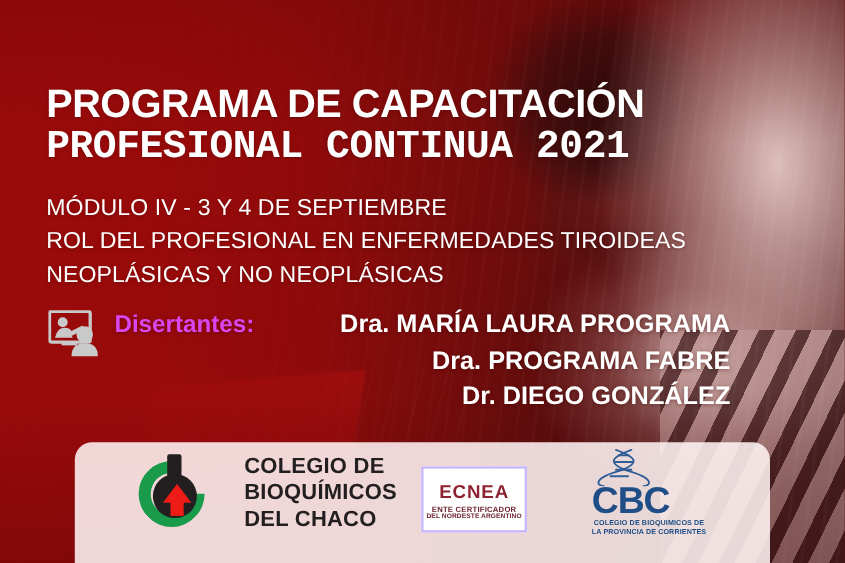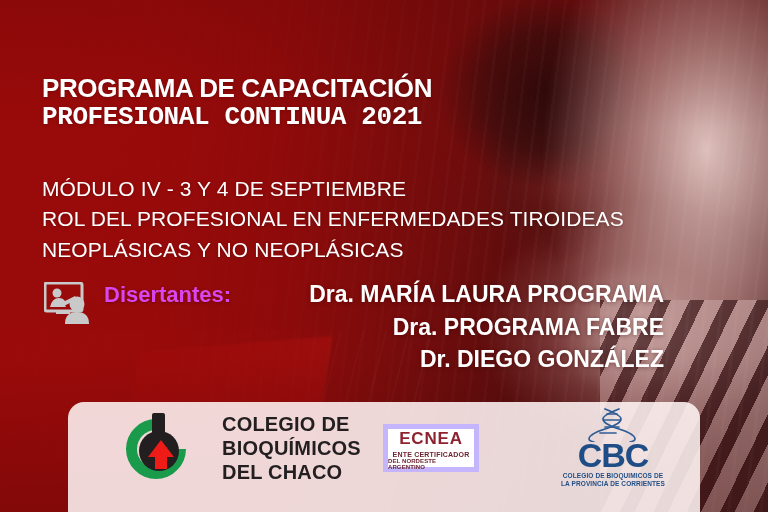--- a/index.html
+++ b/index.html
@@ -74,21 +74,21 @@
     position:absolute; inset:0;
     background:linear-gradient(180deg, rgba(90,6,6,.22) 0%, rgba(0,0,0,0) 25%, rgba(0,0,0,0) 70%, rgba(60,4,4,.25) 100%);
   }
 
   
   .content { position:absolute; left:0; top:0; width:768px; height:512px; }
 
   .title {
     position:absolute; left:42px; top:74px;
     color:#ffffff;
-    font-size:26px; line-height:1.12;
+    font-size:36px; line-height:1.12;
     font-weight:bold;
     letter-spacing:-0.4px;
     text-shadow:0 1px 3px rgba(60,0,0,.35);
   }
   .title .l2 { display:block;font-family:Liberation Mono, monospace; }
 
   .subtitle { position:absolute; left:42px; top:174px; color:#ffffff; }
   .sub-line {
     font-size:21px; line-height:1.45; letter-spacing:.1px;
     font-weight:300;
@@ -150,32 +150,32 @@
     background:#ee1b16;
   }
   .chaco-text {
     margin-left:28px; color:#231f20;
     font-size:20px; font-weight:bold; line-height:1.2; letter-spacing:.2px;
   }
 
   
   .logo-ecnea { left:315px; top:22px; }
   .ecnea-box {
-    width:96px; height:48px; background:#ffffff;
-    border:5px solid #c4b5fd;
+    width:96px; height:60px; background:#ffffff;
+    border:2px solid #c4b5fd;
     display:flex; flex-direction:column; align-items:center; justify-content:center;
     padding-top:2px;
   }
   .ecnea-main { color:#8e2230; font-size:17px; font-weight:bold; letter-spacing:.8px; }
   .ecnea-s1 { color:#6d2430; font-size:7px; font-weight:bold; letter-spacing:.2px; margin-top:2px; }
   .ecnea-s2 { color:#6d2430; font-size:6px; font-weight:bold; letter-spacing:.1px; }
 
   
   .logo-cbc { left:470px; top:6px; width:150px; }
-  .cbc-wrap { display:flex; flex-direction:column; align-items:center; width:150px; }
+  .cbc-wrap { display:flex; flex-direction:column; align-items:flex-start; width:150px; }
   .cbc-helix { height:34px; width:60px; }
   .cbc-main {
     color:#1f4e86; font-size:34px; font-weight:bold;
     letter-spacing:-1px; line-height:.92; margin-top:-2px;
   }
   .cbc-sub {
     color:#1f4e86; font-size:6.5px; font-weight:bold;
     text-align:center; line-height:1.25; letter-spacing:.1px; margin-top:1px;
   }
 </style>

